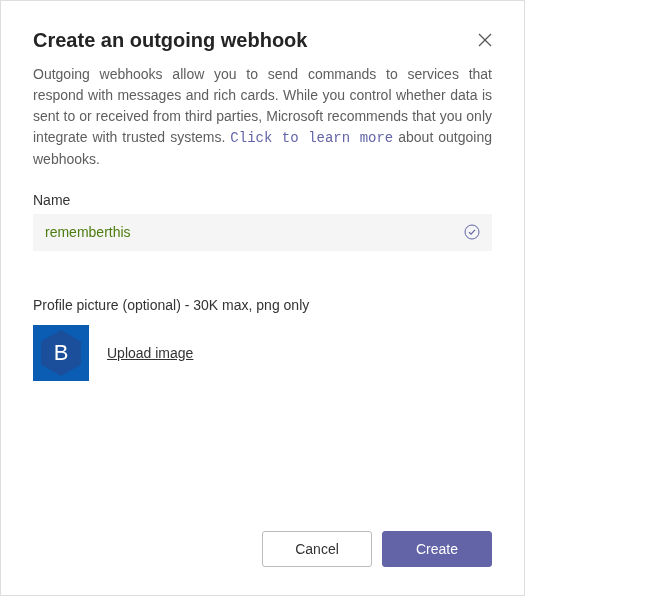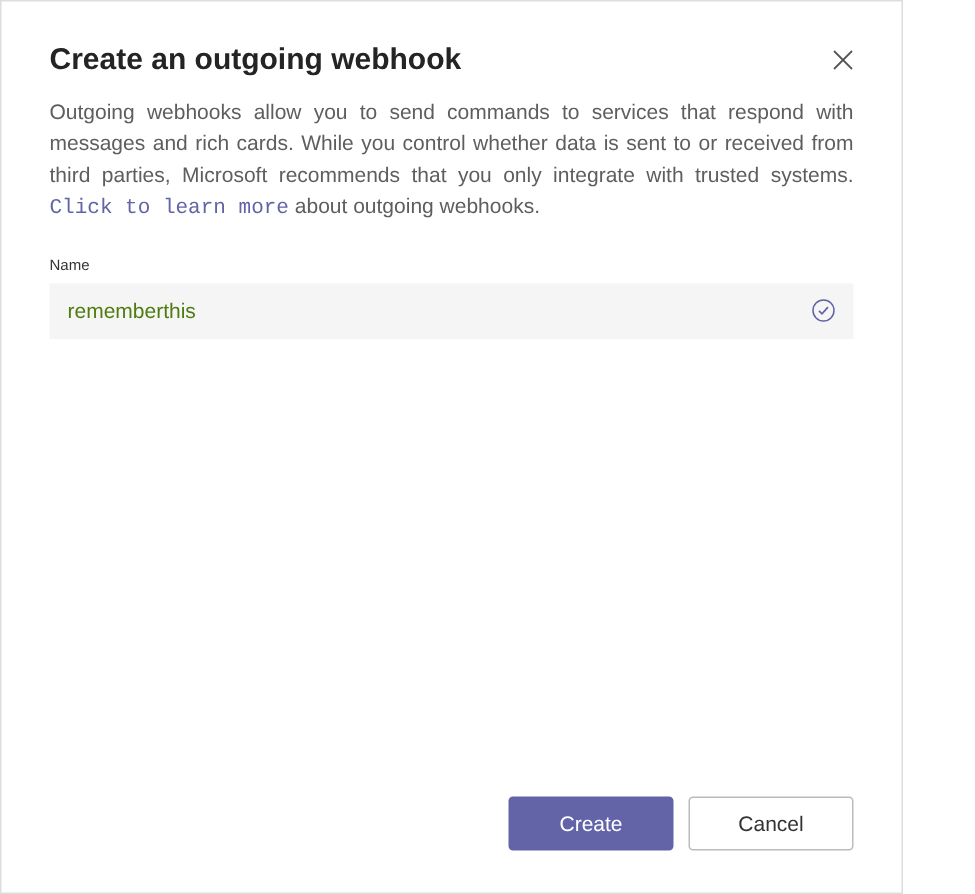--- a/index.html
+++ b/index.html
@@ -1,31 +1,31 @@
 <!DOCTYPE html>
 <html><head>
   <meta charset="utf-8">
   <style>
     * { box-sizing: border-box; margin: 0; padding: 0; }
     html, body { width: 650px; height: 596px; font-family: 'Segoe UI', -apple-system, sans-serif; }
     body { background: #fff; }
     .dialog {
-      width: 602px; height: 596px; border: 1px solid #ddd; padding: 28px 32px;
+      width: 525px; height: 596px; border: 1px solid #ddd; padding: 28px 32px;
       background: #fff; position: relative; display: flex; flex-direction: column;
     }
     .close-btn {
       position: absolute; top: 28px; right: 28px; width: 22px; height: 22px;
       background: none; border: none; cursor: pointer; display: flex;
       align-items: center; justify-content: center; color: #333;
     }
     .title { font-size: 20px; font-weight: 700; color: #242424; margin-bottom: 12px; }
     .intro { font-size: 14px; color: #5e5e5e; line-height: 1.5; margin-bottom: 22px; text-align: justify; }
     .intro a { color: #6264a7; text-decoration: none; font-family: Liberation Mono, monospace; }
     .field { margin-bottom: 18px; }
-    .label { font-size: 10px; color: #333; margin-bottom: 6px; display: block; }
+    .label { font-size: 14px; color: #333; margin-bottom: 6px; display: block; }
     .input-wrap {
       position: relative; display: flex; align-items: center;
       background: #f5f5f5; border-bottom: 1px solid transparent;
     }
     .input-wrap input {
       flex: 1; border: none; background: transparent; padding: 10px 40px 10px 12px;
       font-size: 14px; color: #4d7c0f; outline: none; width: 100%;
     }
     .input-wrap.focused { border-bottom: 2px solid #6264a7; }
     .input-wrap.focused input::after { content: ''; }
@@ -87,19 +87,32 @@
         <circle cx="8" cy="8" r="7" fill="none" stroke="#6264a7" stroke-width="1"></circle>
         <path d="M5 8.2 l2 2 l4 -4.4" fill="none" stroke="#6264a7" stroke-width="1.2"></path>
       </svg>
     </div>
   </div>
 
   <div class="field">
   </div>
 
 
+  <div class="profile-section">
+    <div class="profile-label">Profile picture (optional) - 30K max, png only</div>
+    <div class="profile-row">
+      <div class="avatar">
+        <svg class="avatar-hex" viewBox="0 0 56 56">
+          <rect x="0" y="0" width="56" height="56" fill="#0a5db3"></rect>
+          <polygon points="28,5 48,16.5 48,39.5 28,51 8,39.5 8,16.5" fill="#1b4e9b"></polygon>
+        </svg>
+        <span class="avatar-letter">B</span>
+      </div>
+      <button class="upload-link">Upload image</button>
+    </div>
+  </div>
 
   <div class="footer">
+    <button class="btn btn-cancel">Cancel</button>
     <button class="btn btn-create">Create</button>
-    <button class="btn btn-cancel">Cancel</button>
   </div>
 
 </div>
 
 </body></html>

